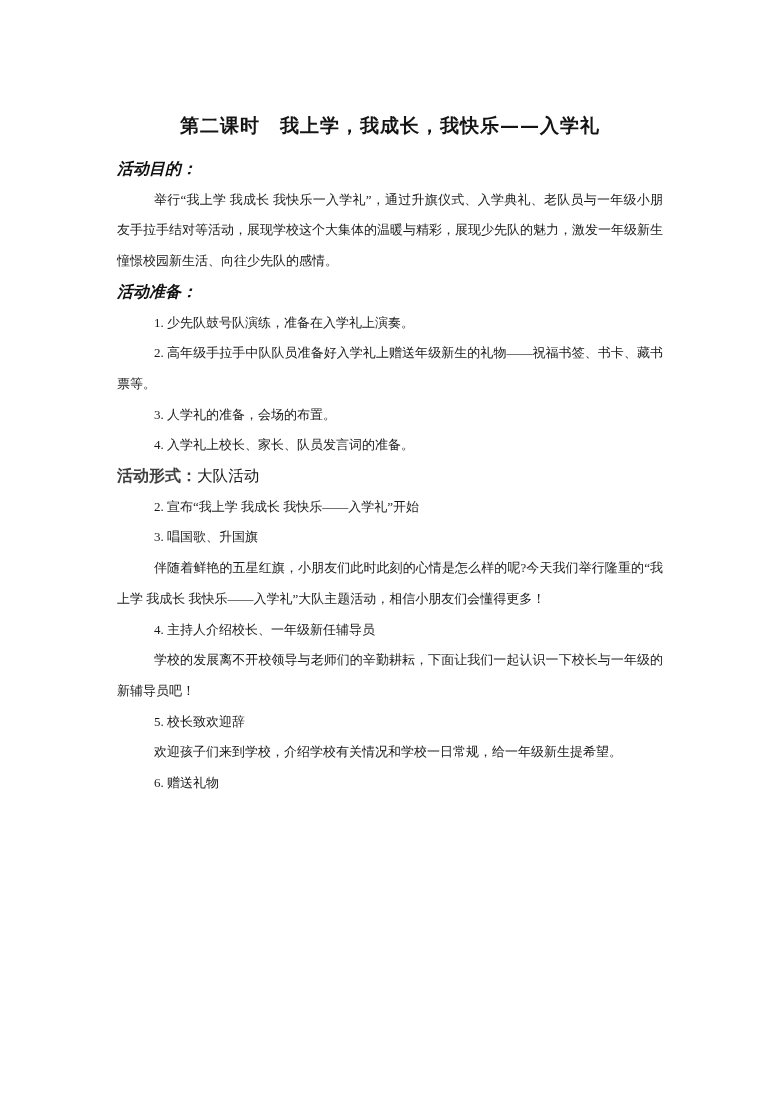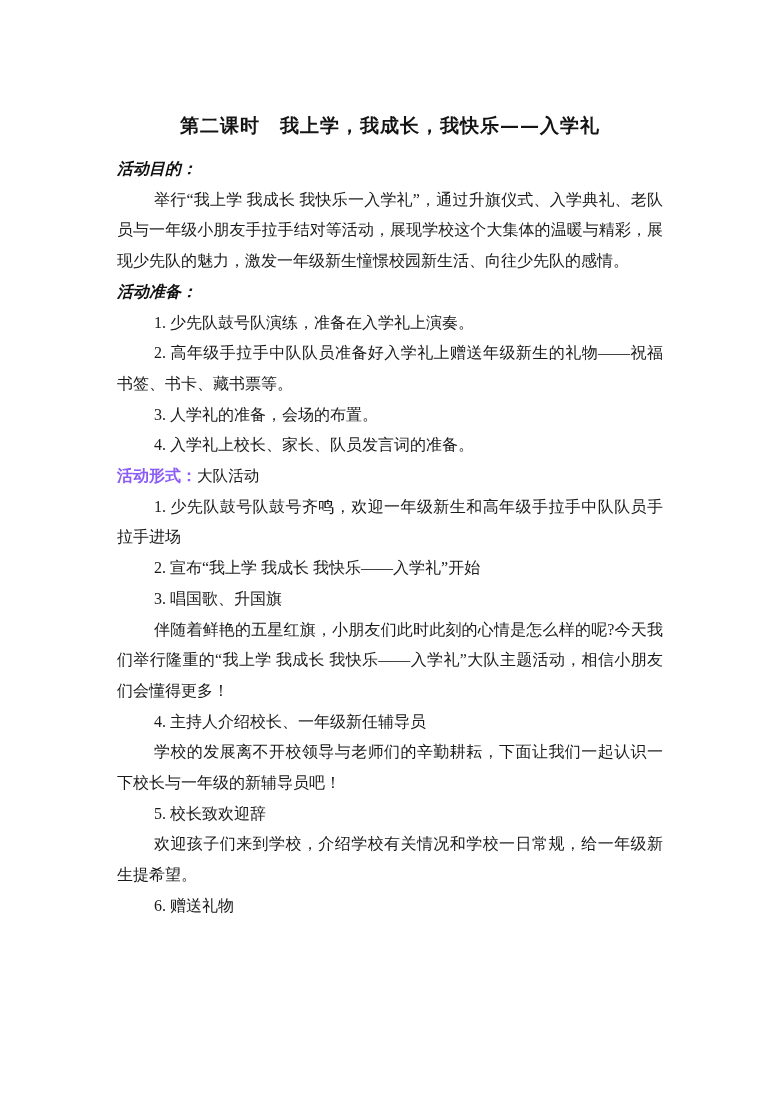--- a/index.html
+++ b/index.html
@@ -35,35 +35,35 @@
     font-size: 16px;
     line-height: 30.7px;
     font-weight: 700;
     color: #111111;
     font-family: "Liberation Sans", "DejaVu Sans", sans-serif;
     text-indent: 0;
     font-style: italic;
   }
   .body-para {
     margin: 0;
-    font-size: 16px;
+    font-size: 13px;
     line-height: 30.7px;
     text-align: justify;
     text-indent: 37px;
   }
   .format-line {
     margin: 0;
     font-size: 15.6px;
     line-height: 30.7px;
     text-indent: 0;
   }
   .format-line .inline-heading {
     font-weight: 700;
     font-size: 16px;
-    color: #8b5cf6;
+    color: #404040;
     font-family: "Liberation Sans", "DejaVu Sans", sans-serif;
   }
   .format-line .inline-value {
     font-family: "Liberation Serif", "DejaVu Serif", serif;
     text-align: center;
   }
 </style>
 </head>
 <body>
 
@@ -80,21 +80,20 @@
   <p class="body-para">1. 少先队鼓号队演练，准备在入学礼上演奏。</p>
   <p class="body-para">2. 高年级手拉手中队队员准备好入学礼上赠送年级新生的礼物——祝福书签、书卡、藏书票等。</p>
   <p class="body-para">3. 人学礼的准备，会场的布置。</p>
   <p class="body-para">4. 入学礼上校长、家长、队员发言词的准备。</p>
 
   <p class="format-line">
     <span class="inline-heading">活动形式：</span><span class="inline-value">大队活动</span>
   </p>
 
 
-  <p class="body-para">1. 少先队鼓号队鼓号齐鸣，欢迎一年级新生和高年级手拉手中队队员手拉手进场</p>
   <p class="body-para">2. 宣布“我上学 我成长 我快乐——入学礼”开始</p>
   <p class="body-para">3. 唱国歌、升国旗</p>
   <p class="body-para">伴随着鲜艳的五星红旗，小朋友们此时此刻的心情是怎么样的呢?今天我们举行隆重的“我上学 我成长 我快乐——入学礼”大队主题活动，相信小朋友们会懂得更多！</p>
   <p class="body-para">4. 主持人介绍校长、一年级新任辅导员</p>
   <p class="body-para">学校的发展离不开校领导与老师们的辛勤耕耘，下面让我们一起认识一下校长与一年级的新辅导员吧！</p>
   <p class="body-para">5. 校长致欢迎辞</p>
   <p class="body-para">欢迎孩子们来到学校，介绍学校有关情况和学校一日常规，给一年级新生提希望。</p>
   <p class="body-para">6. 赠送礼物</p>
 
 </div>

